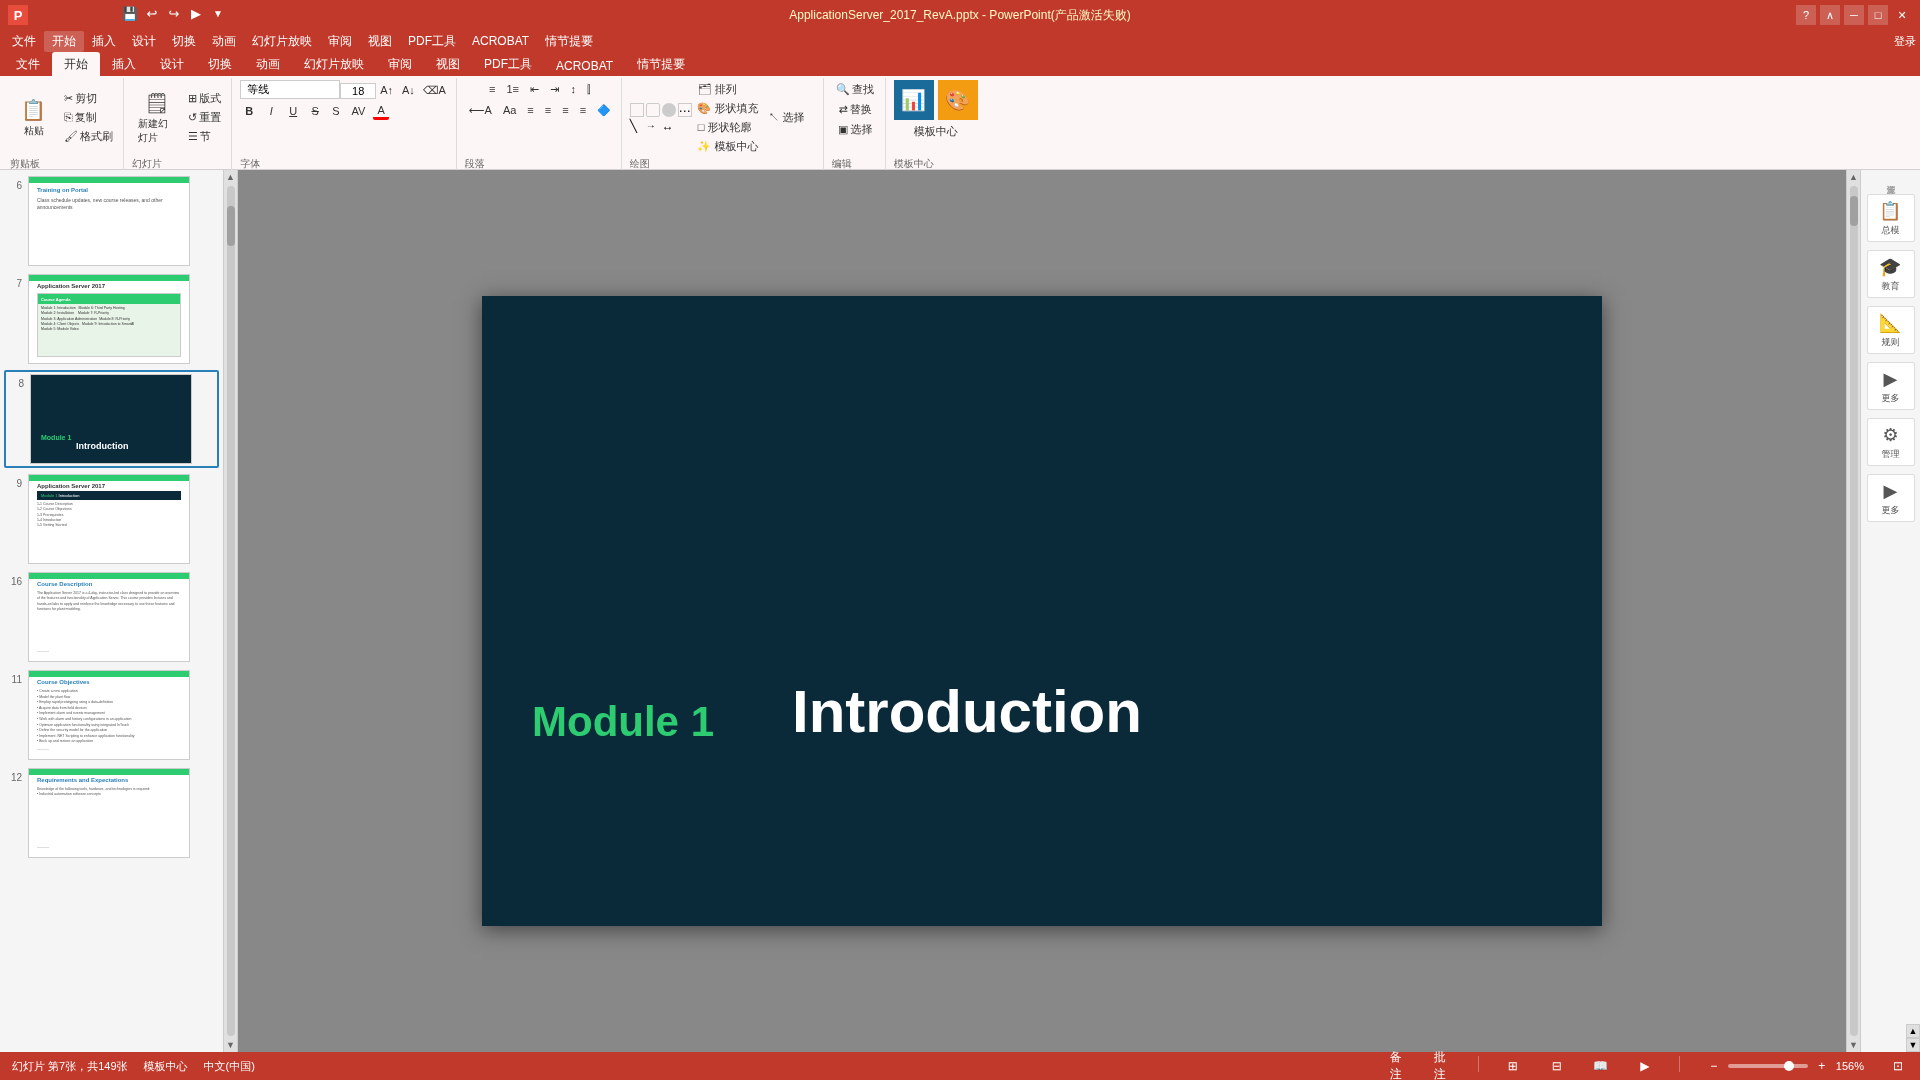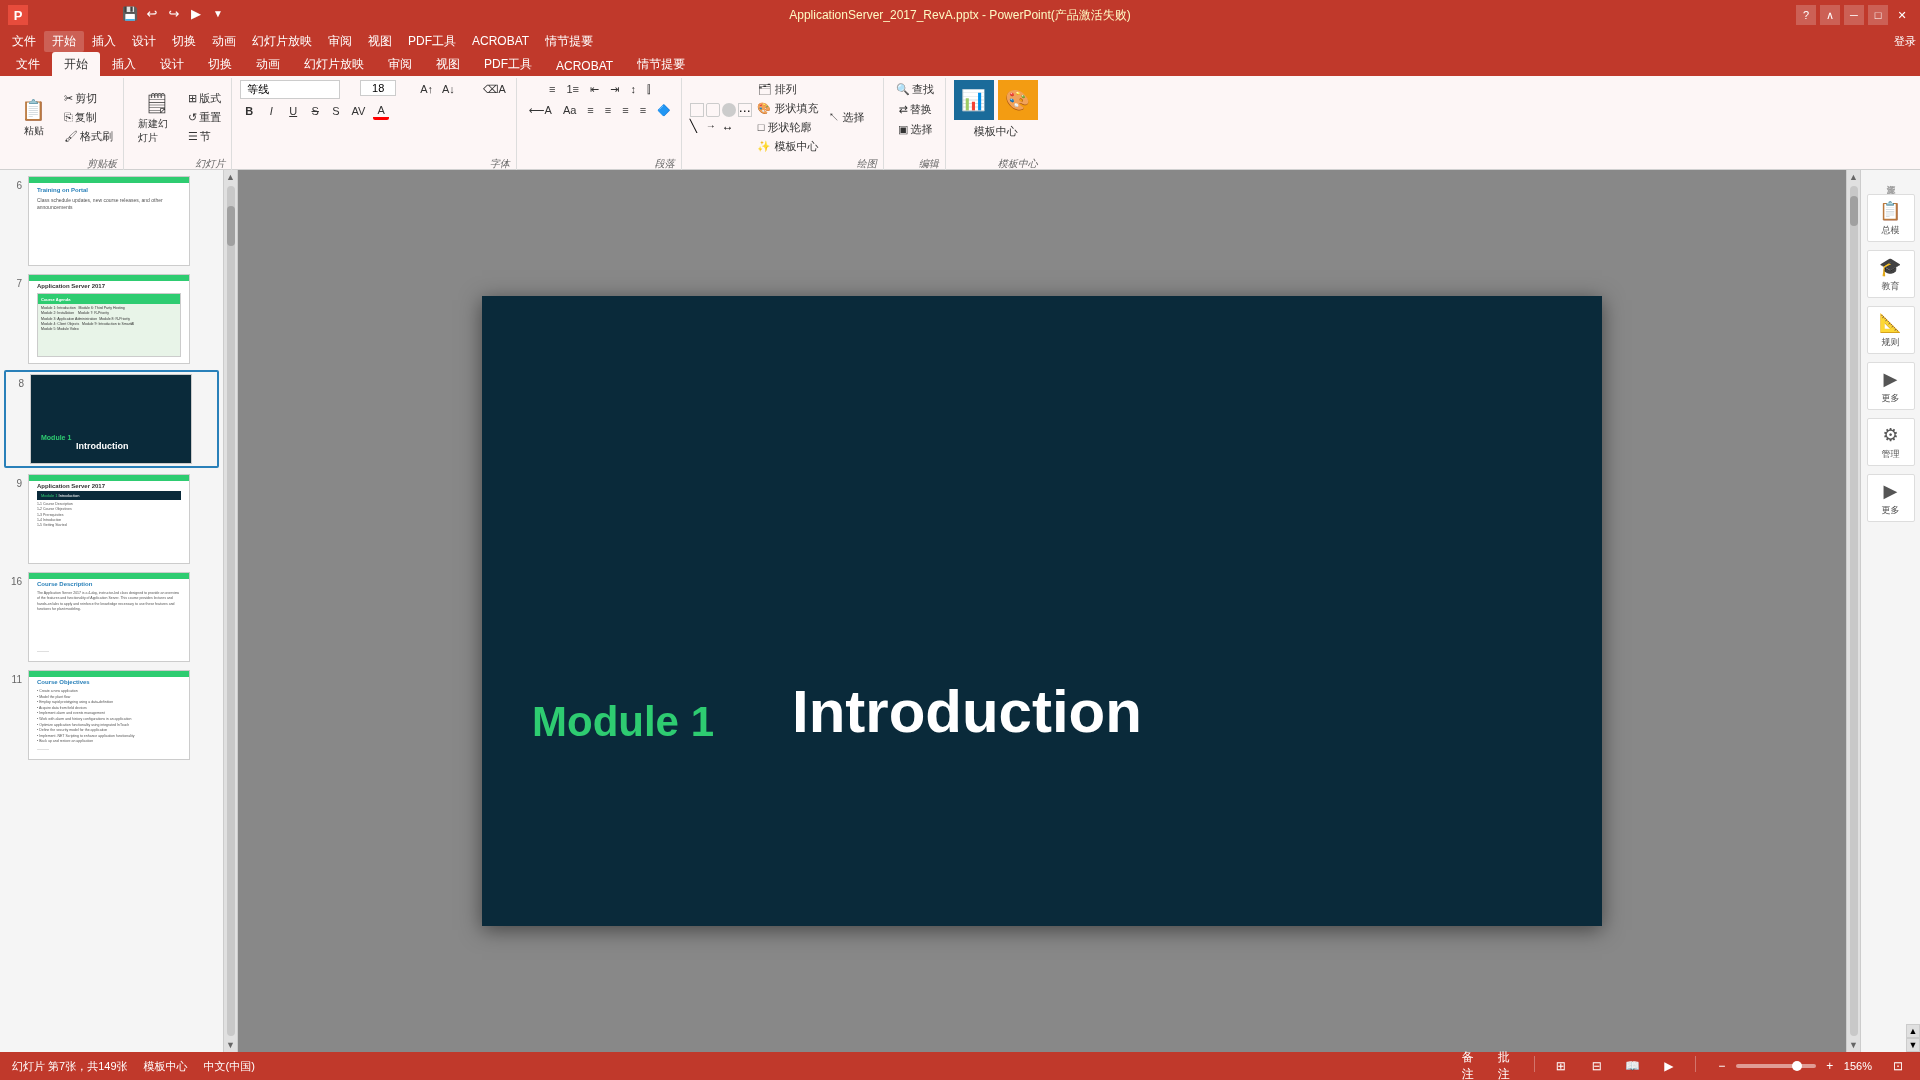--- a/index.html
+++ b/index.html
@@ -97,23 +97,22 @@
     .ribbon-group:last-child { border-right: none; }
     .ribbon-group-content {
       flex: 1;
       display: flex;
       align-items: center;
       gap: 2px;
     }
     .ribbon-group-label {
       font-size: 10px;
       color: #666;
-      text-align: right;
+      text-align: left;
       padding-top: 2px;
-      font-style: italic;
     }
     .ribbon-btn {
       display: flex;
       flex-direction: column;
       align-items: center;
       justify-content: center;
       padding: 3px 6px;
       cursor: pointer;
       border-radius: 2px;
       min-width: 36px;
@@ -253,21 +252,21 @@
       height: 28px;
       background: #c0392b;
       display: flex;
       align-items: center;
       justify-content: space-between;
       padding: 0 12px;
       color: white;
       font-size: 11px;
     }
     .status-left { display: flex; gap: 16px; }
-    .status-right { display: flex; gap: 16px; align-items: flex-start; }
+    .status-right { display: flex; gap: 24px; align-items: flex-start; }
     .zoom-control { display: flex; align-items: center; gap: 4px; }
     .zoom-slider {
       width: 80px; height: 4px;
       background: rgba(255,255,255,0.5);
       border-radius: 2px;
       position: relative;
     }
     .zoom-thumb {
       width: 10px; height: 10px;
       background: white;
@@ -395,21 +394,21 @@
           <div class="ribbon-btn-small">⊞ <span>版式</span></div>
           <div class="ribbon-btn-small">↺ <span>重置</span></div>
           <div class="ribbon-btn-small">☰ <span>节</span></div>
         </div>
       </div>
       <div class="ribbon-group-label">幻灯片</div>
     </div>
 
     <div class="ribbon-group" style="min-width:200px;">
       <div class="ribbon-group-content" style="flex-direction:column;align-items:flex-start;gap:3px;">
-        <div style="display:flex;gap:20px;align-items:flex-start;">
+        <div style="display:flex;gap:0;align-items:flex-end;">
           <div style="border:1px solid #ccc;background:white;padding:1px 6px;font-size:11px;width:100px;">等线</div>
           <div style="border:1px solid #ccc;background:white;padding:1px 4px;font-size:11px;width:36px;text-align:center;">18</div>
           <div style="display:flex;gap:1px;">
             <div class="ribbon-btn-small">A↑</div>
             <div class="ribbon-btn-small">A↓</div>
           </div>
           <div class="ribbon-btn-small">⌫A</div>
         </div>
         <div style="display:flex;gap:4px;align-items:center;">
           <div class="ribbon-btn-small" style="font-weight:bold;width:18px;justify-content:center;">B</div>
@@ -588,20 +587,32 @@
           • Work with alarm and history configurations in an application<br>
           • Optimize application functionality using integrated InTouch<br>
           • Define the security model for the application<br>
           • Implement .NET Scripting to enhance application functionality<br>
           • Back up and restore an application
         </div>
         <div style="position:absolute;bottom:8px;left:8px;font-size:3px;color:#888;">————</div>
       </div>
     </div>
 
+    <div class="slide-item">
+      <span class="slide-number">12</span>
+      <div class="slide-thumb">
+        <div style="position:absolute;top:0;left:0;right:0;height:6px;background:#2ecc71;"></div>
+        <div style="position:absolute;top:8px;left:8px;font-size:6px;color:#2980b9;font-weight:bold;">Requirements and Expectations</div>
+        <div style="position:absolute;top:18px;left:8px;right:8px;font-size:3.5px;color:#555;line-height:1.5;">
+          Knowledge of the following tools, hardware, and technologies is required:<br>
+          • Industrial automation software concepts
+        </div>
+        <div style="position:absolute;bottom:8px;left:8px;font-size:3px;color:#888;">————</div>
+      </div>
+    </div>
   </div>
 
   <div style="width:14px;background:#e0e0e0;display:flex;flex-direction:column;align-items:center;border-right:1px solid #ccc;">
     <div class="scroll-arrow">▲</div>
     <div class="scroll-track">
       <div class="scroll-thumb"></div>
     </div>
     <div class="scroll-arrow">▼</div>
   </div>
 

